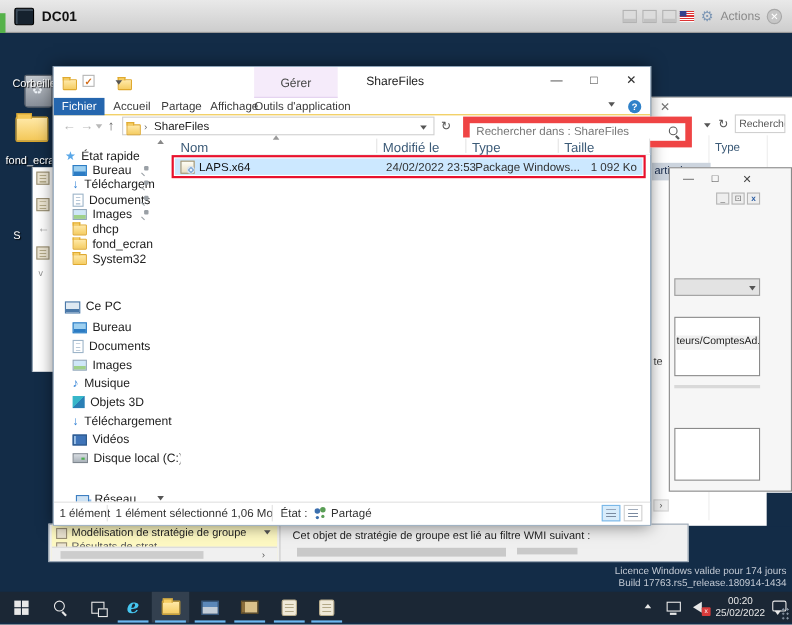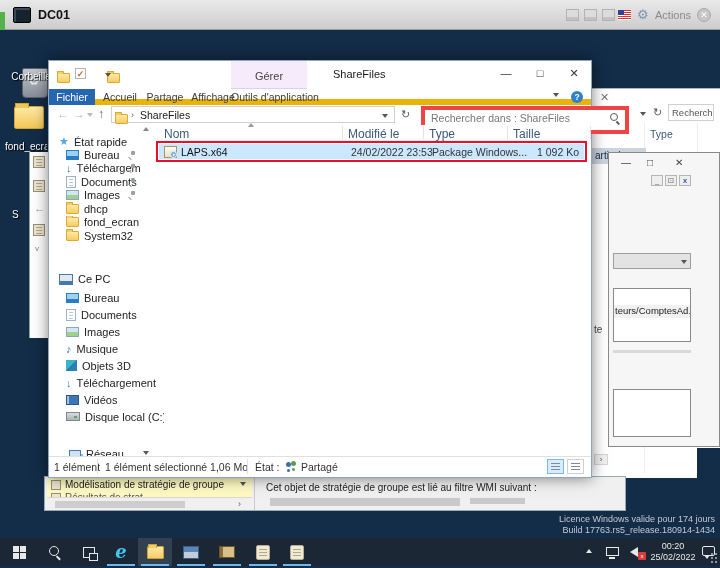--- a/index.html
+++ b/index.html
@@ -43,36 +43,36 @@
   
   #explorer{left:48px;top:60px;width:544px;height:418px;background:#fff;border:1px solid #8ea4b8;box-shadow:0 0 14px rgba(0,0,0,.5);z-index:10;}
   #exp-titlebar{left:0;top:0;width:542px;height:28px;background:#fff;}
   .qat-ic{top:8px;}
   #qat-check{left:26px;top:7px;width:11px;height:11px;border:1px solid #b5b5b5;background:#fff;color:#d26914;font-size:9px;line-height:10px;text-align:center;font-weight:bold;}
   #qat-caret{left:56px;top:12px;}
   #manage-tab{left:182px;top:0;width:76px;height:28px;background:var(--lavender);border-bottom:1px solid #e2cdee;text-align:center;font-size:11px;color:#454545;line-height:30px;}
   #exp-title{left:284px;top:7px;font-size:11px;color:#1a1a1a;}
   .win-btn{top:0;width:30px;height:24px;text-align:center;font-size:11px;color:#333;line-height:24px;}
   
-  #ribbon-tabs{left:0;top:28px;width:542px;height:16px;background:#fff;border-bottom:6px solid #eab308;}
+  #ribbon-tabs{left:0;top:28px;width:542px;height:16px;background:#fff;border-bottom:1px solid #eab308;}
   .rtab{top:0;height:16px;line-height:16px;font-size:10.5px;color:#3c3c3c;text-align:center;}
   #tab-fichier{left:0;width:46px;background:var(--fichier);color:#fff;}
   #ribbon-collapse{left:504px;top:4px;}
   #ribbon-help{left:522px;top:2px;width:12px;height:12px;border-radius:50%;background:#2f81c9;color:#fff;font-size:8.5px;line-height:12px;text-align:center;font-weight:bold;}
   
   #addr-row{left:0;top:44px;width:542px;height:20px;background:#fff;}
   .nav-ar{top:2px;font-size:12px;color:#b9b9b9;}
   #nav-up{color:#5a5a5a;}
   #addr-box{left:62px;top:1px;width:284px;height:17px;border:1px solid #d0d0d0;background:#fff;}
   #addr-folder{left:3px;top:3px;}
   #addr-chev{left:19px;top:3px;font-size:9px;color:#666;}
   #addr-text{left:28px;top:2px;font-size:10.5px;color:#1a1a1a;}
   #addr-caret{left:270px;top:7px;}
   #refresh-btn{left:352px;top:3px;font-size:11px;color:#555;}
-  #search-box{left:372px;top:1px;width:208px;height:28px;border:4px solid #ef4444;background:#fff;}
+  #search-box{left:372px;top:1px;width:208px;height:28px;border:6px solid #ef4444;background:#fff;}
   #search-text{left:6px;top:2px;font-size:10.5px;color:#777;white-space:nowrap;}
   .i-search{position:absolute;width:10px;height:10px;}
   .i-search::before{content:"";position:absolute;left:0;top:0;width:6px;height:6px;border:1px solid #5a5a5a;border-radius:50%;}
   .i-search::after{content:"";position:absolute;right:0;bottom:0;width:4px;height:1.5px;background:#5a5a5a;transform:rotate(45deg);}
   
   #col-headers{left:115px;top:64px;width:427px;height:16px;background:#fff;border-bottom:1px solid #f0f0f0;}
   .col-h{top:2px;font-size:12px;color:#3b5a77;}
   .col-sep{top:1px;width:1px;height:13px;background:#e4e4e4;}
   #sort-caret{left:84px;top:-2px;border-left:3px solid transparent;border-right:3px solid transparent;border-bottom:4px solid #9a9a9a;width:0;height:0;position:absolute;}
   

